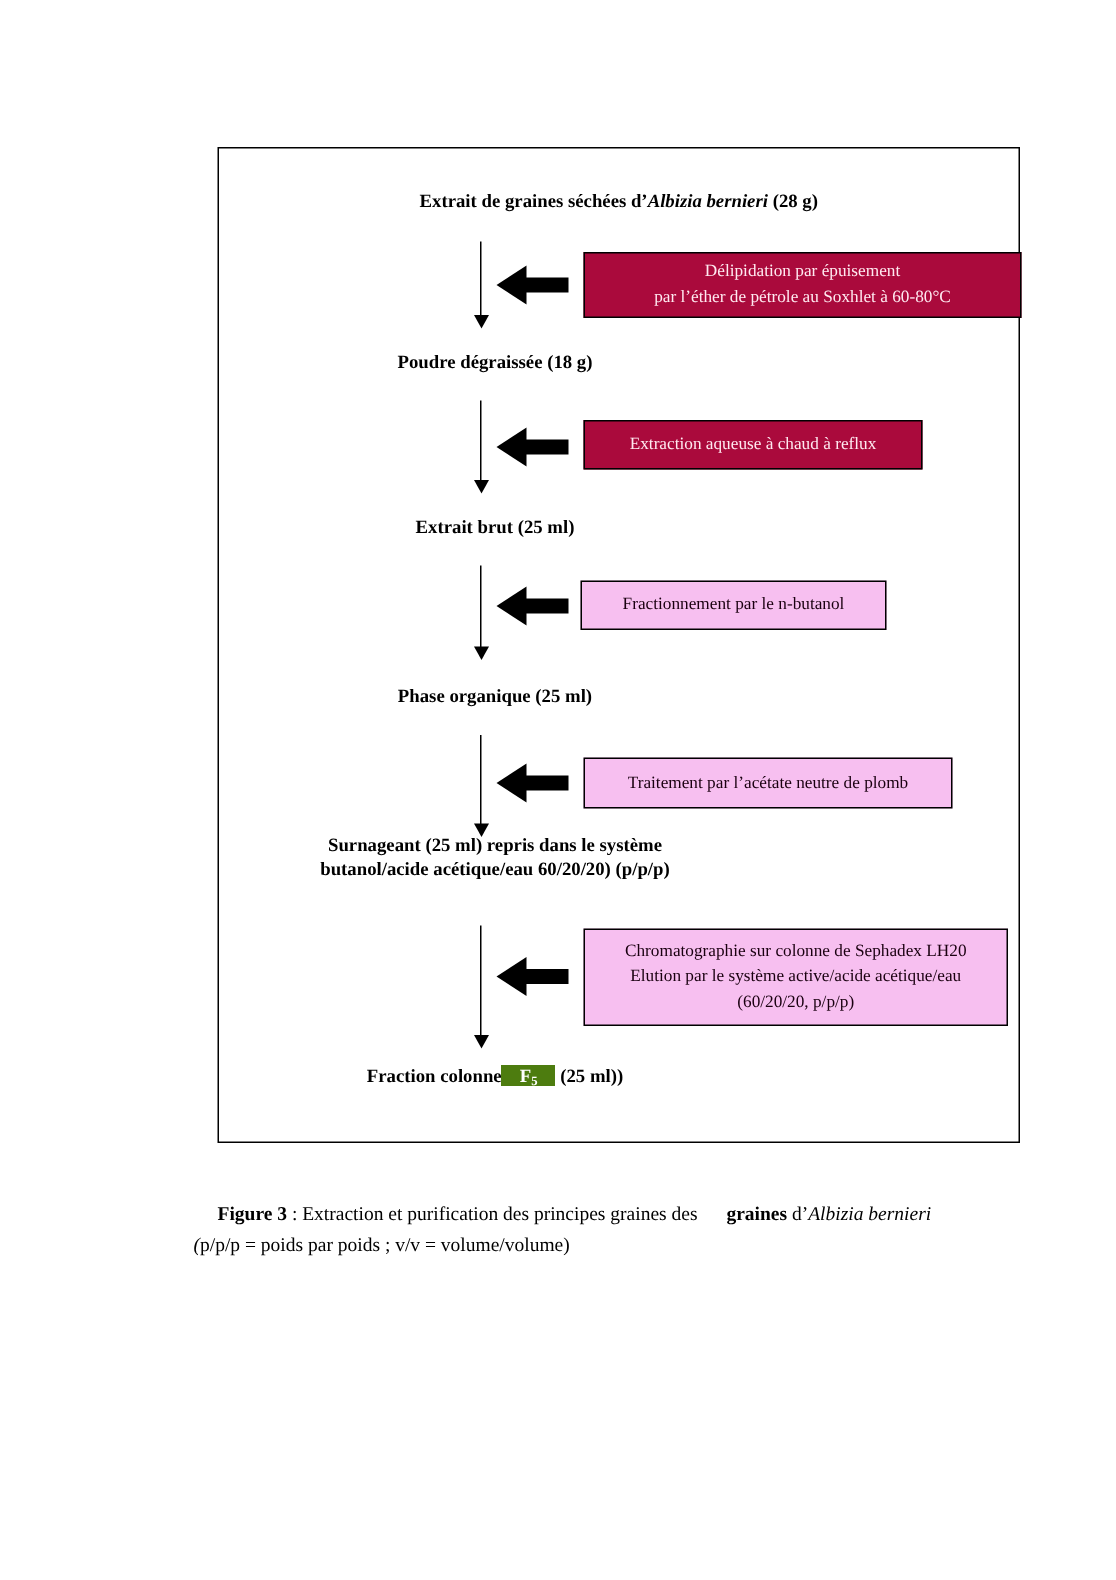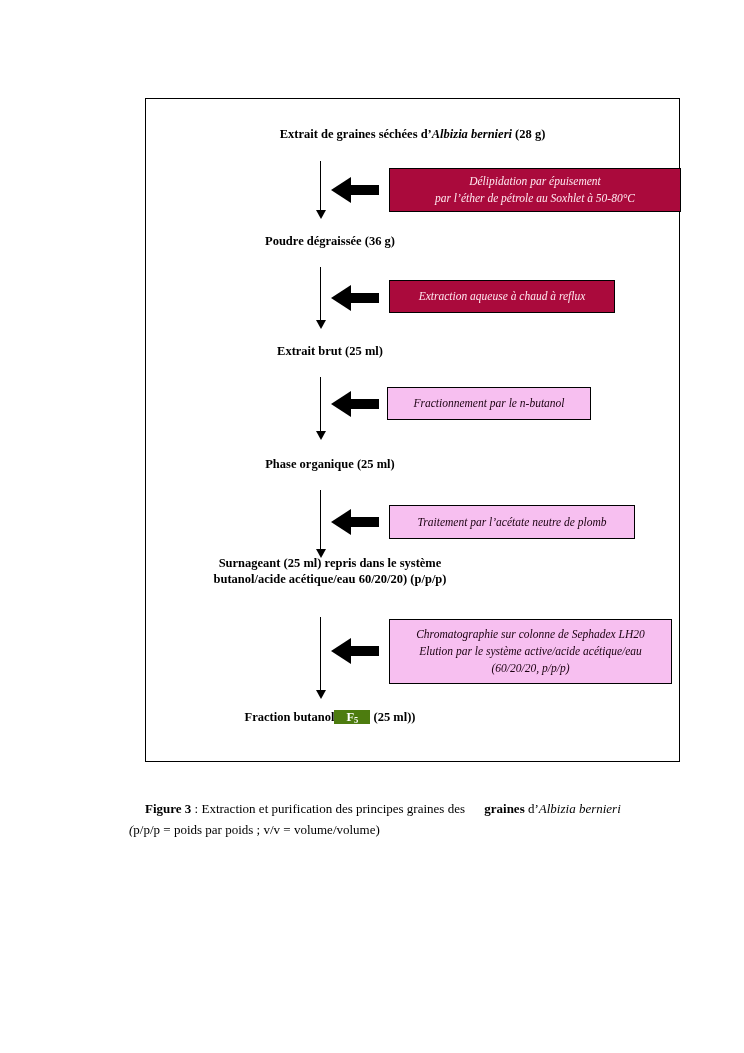--- a/index.html
+++ b/index.html
@@ -95,21 +95,20 @@
     box-sizing: border-box;
     border: 1.2px solid #000000;
     display: flex;
     flex-direction: column;
     align-items: center;
     justify-content: center;
     text-align: center;
     font-size: 11.5px;
     line-height: 17px;
     padding: 4px 6px;
-    font-style: italic;
   }
   .process-box.dark {
     background: #AA0A3C;
     color: #FFE9F0;
   }
   .process-box.light {
     background: #F7BFF0;
     color: #1a0010;
   }
   .process-box .line { display: block; white-space: nowrap; }
@@ -154,24 +153,24 @@
     <div class="head"></div>
   </div>
 
   <div class="reagent-arrow" style="left:185px; top:78px;">
     <div class="tail"></div>
     <div class="tip"></div>
   </div>
 
   <div class="process-box dark" style="left:243px; top:69px; width:292px; height:44px;">
     <span class="line">Délipidation par épuisement</span>
-    <span class="line">par l’éther de pétrole au Soxhlet à 50-80°C</span>
-  </div>
-
-  <div class="stage-label" style="left:0; top:134px; width:368px;">Poudre dégraissée (36 g)</div>
+    <span class="line">par l’éther de pétrole au Soxhlet à 60-80°C</span>
+  </div>
+
+  <div class="stage-label" style="left:0; top:134px; width:368px;">Poudre dégraissée (18 g)</div>
 
   <div class="flow-arrow" style="left:168px; top:168px; height:62px;">
     <div class="shaft"></div>
     <div class="head"></div>
   </div>
 
   <div class="reagent-arrow" style="left:185px; top:186px;">
     <div class="tail"></div>
     <div class="tip"></div>
   </div>
@@ -227,21 +226,21 @@
     <div class="tip"></div>
   </div>
 
   <div class="process-box light" style="left:243px; top:520px; width:283px; height:65px;">
     <span class="line">Chromatographie sur colonne de Sephadex LH20</span>
     <span class="line">Elution par le système active/acide acétique/eau</span>
     <span class="line">(60/20/20, p/p/p)</span>
   </div>
 
   <div class="stage-label" style="left:0; top:610px; width:368px;">
-    <span>Fraction butanol</span><span class="highlight"><span>F</span><sub>5</sub></span><span> (25 ml))</span>
+    <span>Fraction colonne</span><span class="highlight"><span>F</span><sub>5</sub></span><span> (25 ml))</span>
   </div>
 
 </div>
 
 <div id="caption">
   <b>Figure 3</b><span> : </span><span>Extraction et purification des principes graines des </span><b>graines</b><span> d’</span><i>Albizia bernieri</i><br>
   <i>(</i><span>p/p/p = poids par poids ; v/v = volume/volume)</span>
 </div>
 
 </body></html>

